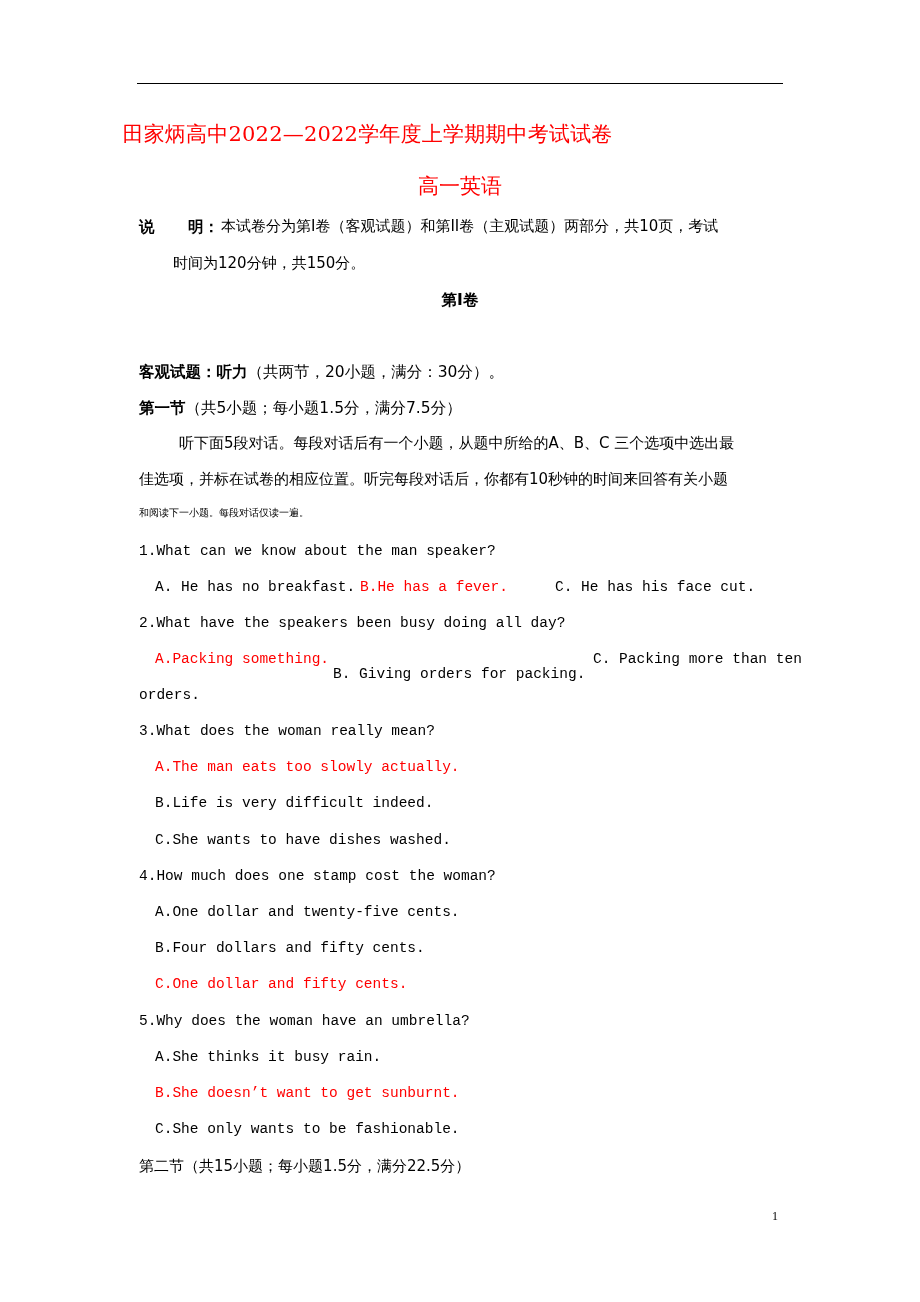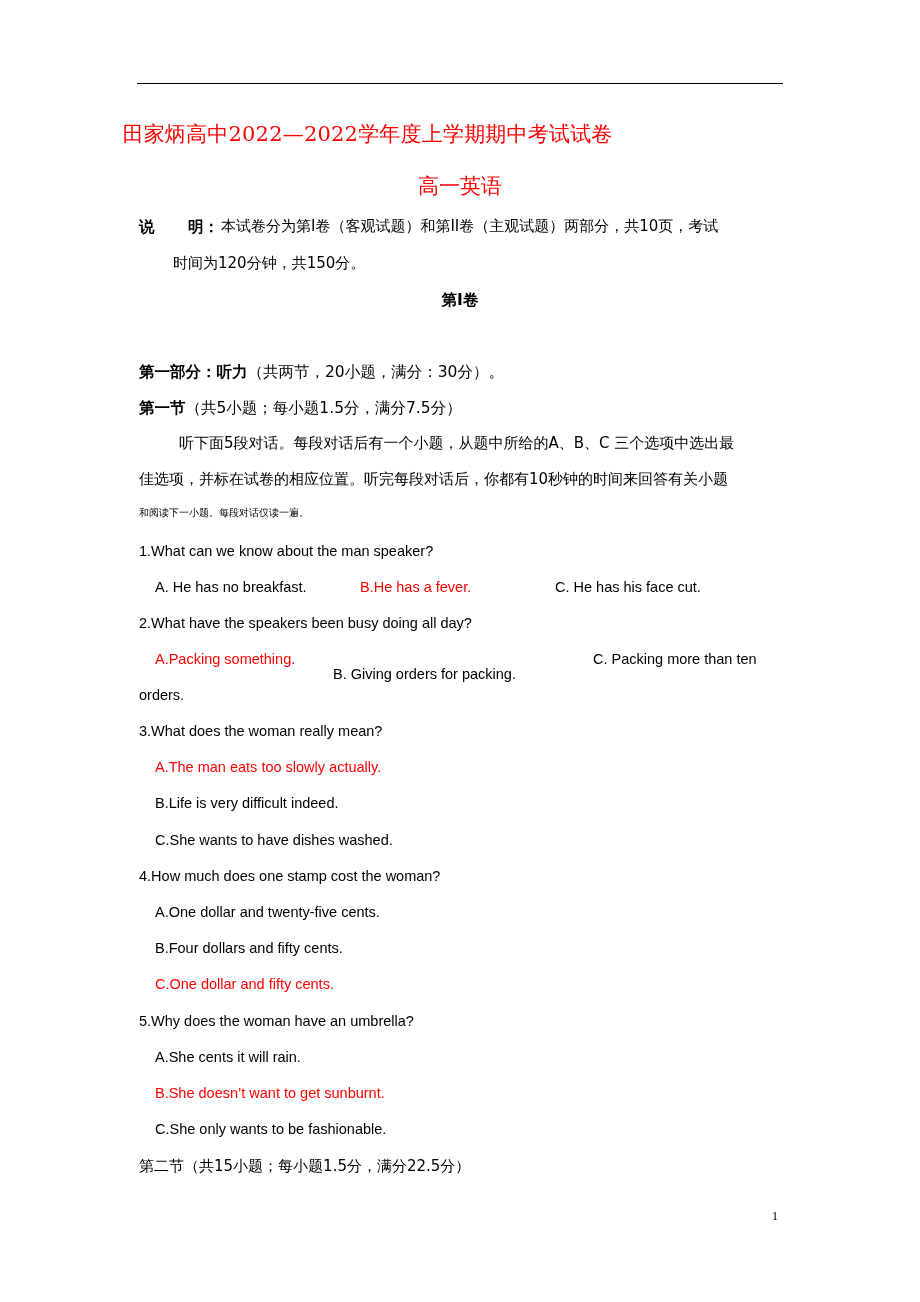--- a/index.html
+++ b/index.html
@@ -7,42 +7,42 @@
          font-family: "DejaVu Serif", "Liberation Serif", serif; color: #000; }
   .rule { position: absolute; left: 137px; top: 83px; width: 646px; height: 0;
           border-top: 1.5px solid #000; }
   .abs { position: absolute; white-space: nowrap; }
   .title { left: 0; width: 735px; text-align: center; top: 120px; font-size: 21px;
            color: #ff0000; font-family: "DejaVu Serif", serif; letter-spacing: 0.2px; }
   .subtitle { left: 0; width: 920px; text-align: center; top: 172px; font-size: 21px;
               color: #ff0000; }
   .cn { font-size: 15.5px; font-family: "DejaVu Sans", sans-serif; }
   .bold { font-weight: bold; }
-  .mono { font-family: Liberation Sans, sans-serif; font-size: 14.5px; }
+  .mono { font-family: Liberation Mono, monospace; font-size: 14.5px; }
   .red { color: #ff0000; }
   .center { left: 0; width: 920px; text-align: center; }
   .pagenum { font-size: 12px; font-family: "Liberation Serif", serif; }
 </style>
 </head>
 <body>
 
 <div class="rule"></div>
 
 <div class="abs title">田家炳高中2022—2022学年度上学期期中考试试卷</div>
 <div class="abs subtitle">高一英语</div>
 
 <div class="abs cn bold" style="left:139px; top:217px;">说</div>
 <div class="abs cn bold" style="left:188px; top:217px;">明：</div>
 <div class="abs cn" style="left:221px; top:217px; font-size:15px;">本试卷分为第Ⅰ卷（客观试题）和第II卷（主观试题）两部分，共10页，考试</div>
 <div class="abs cn" style="left:173px; top:254px; font-size:15px;">时间为120分钟，共150分。</div>
 
 <div class="abs cn bold center" style="top:290px;">第Ⅰ卷</div>
 
 <div class="abs cn" style="left:139px; top:362px;">
-  <span class="bold">第一部分：听力</span><span>（共两节，20小题，满分：30分）。</span>
+  <span class="bold">客观试题：听力</span><span>（共两节，20小题，满分：30分）。</span>
 </div>
 
 <div class="abs cn" style="left:139px; top:398px;">
   <span class="bold">第一节</span><span>（共5小题；每小题1.5分，满分7.5分）</span>
 </div>
 
 <div class="abs cn" style="left:179px; top:434px; font-size:15px;">听下面5段对话。每段对话后有一个小题，从题中所给的A、B、C 三个选项中选出最</div>
 <div class="abs cn" style="left:139px; top:470px; font-size:15px;">佳选项，并标在试卷的相应位置。听完每段对话后，你都有10秒钟的时间来回答有关小题</div>
 <div class="abs cn" style="left:139px; top:506px; font-size:10px;">和阅读下一小题。每段对话仅读一遍。</div>
 
@@ -61,19 +61,19 @@
 <div class="abs mono red" style="left:155px; top:759px;">A.The man eats too slowly actually.</div>
 <div class="abs mono" style="left:155px; top:795px;">B.Life is very difficult indeed.</div>
 <div class="abs mono" style="left:155px; top:832px;">C.She wants to have dishes washed.</div>
 
 <div class="abs mono" style="left:139px; top:868px;">4.How much does one stamp cost the woman?</div>
 <div class="abs mono" style="left:155px; top:904px;">A.One dollar and twenty-five cents.</div>
 <div class="abs mono" style="left:155px; top:940px;">B.Four dollars and fifty cents.</div>
 <div class="abs mono red" style="left:155px; top:976px;">C.One dollar and fifty cents.</div>
 
 <div class="abs mono" style="left:139px; top:1013px;">5.Why does the woman have an umbrella?</div>
-<div class="abs mono" style="left:155px; top:1049px;">A.She cents it will rain.</div>
+<div class="abs mono" style="left:155px; top:1049px;">A.She thinks it busy rain.</div>
 <div class="abs mono red" style="left:155px; top:1085px;">B.She doesn’t want to get sunburnt.</div>
 <div class="abs mono" style="left:155px; top:1121px;">C.She only wants to be fashionable.</div>
 
 <div class="abs cn" style="left:139px; top:1157px; font-size:15px;">第二节（共15小题；每小题1.5分，满分22.5分）</div>
 
 <div class="abs pagenum" style="left:772px; top:1209px;">1</div>
 
 </body></html>

